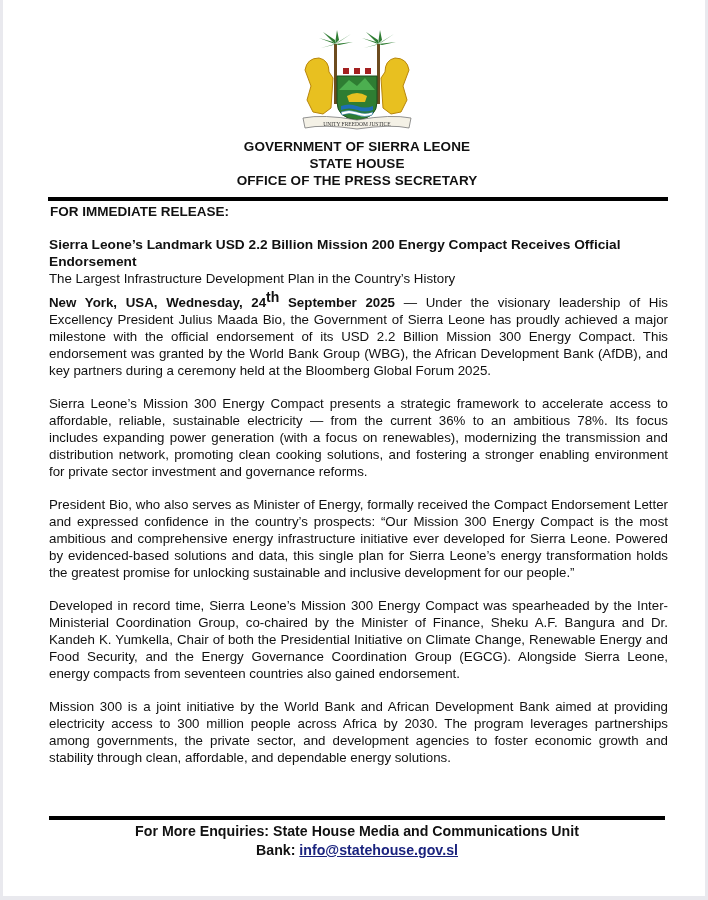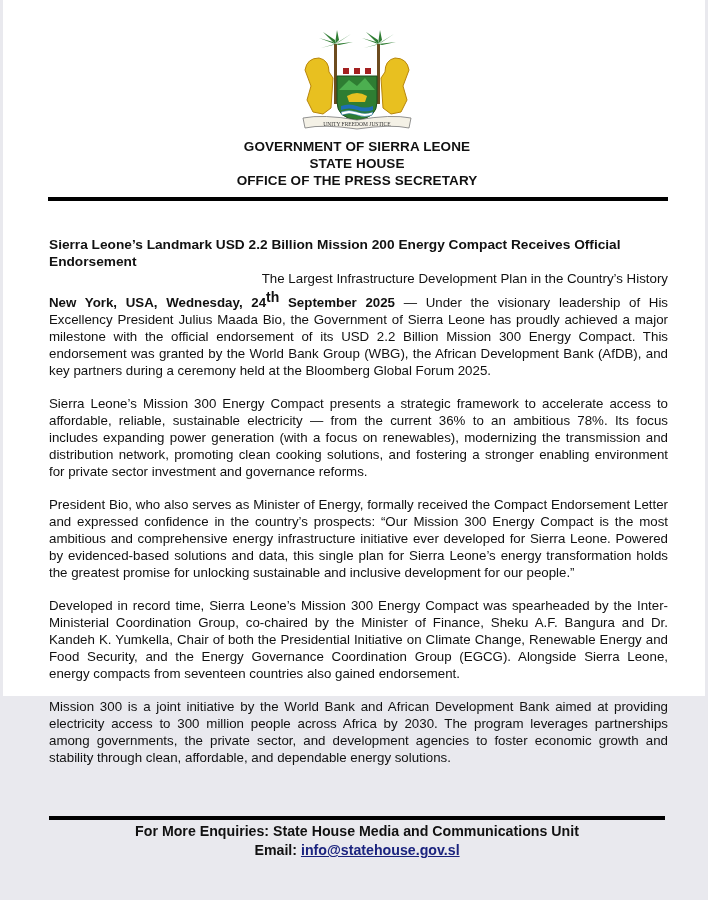--- a/index.html
+++ b/index.html
@@ -3,21 +3,21 @@
 <meta charset="utf-8">
 <style>
   html, body { margin: 0; padding: 0; }
   body {
     width: 708px; height: 900px; overflow: hidden;
     background: #e9e9ee;
     font-family: "Liberation Sans", "DejaVu Sans", sans-serif;
     color: #111;
   }
   .page {
-    position: absolute; left: 3px; top: 0; width: 702px; height: 696px;
+    position: absolute; left: 3px; top: 0; width: 702px; height: 896px;
     background: #ffffff;
   }
   .crest {
     position: absolute; left: 290px; top: 30px; width: 128px; height: 100px;
   }
   .letterhead {
     position: absolute; left: 0; top: 138px; width: 708px; text-align: center;
     font-weight: bold; font-size: 13.5px; line-height: 17px; letter-spacing: 0.1px;
   }
   .rule-top {
@@ -25,21 +25,21 @@
   }
   .release {
     position: absolute; left: 47px; top: 204px;
     font-weight: bold; font-size: 13.5px;
   }
   .content {
     position: absolute; left: 46px; top: 236px; width: 619px;
     font-size: 13.3px; line-height: 17px;
   }
   .headline { font-weight: bold; font-size: 13.7px; line-height: 17px; margin: 0; }
-  .subhead { margin: 0 0 7px 0; text-align: right; }
+  .subhead { margin: 0 0 7px 0; }
   .para { margin: 0 0 16px 0; text-align: justify; }
   .dateline { font-weight: bold; }
   sup { font-size: 14px; line-height: 0; }
   .rule-bottom {
     position: absolute; left: 46px; top: 816px; width: 616px; height: 4px; background: #000;
   }
   .footer {
     position: absolute; left: 0; top: 822px; width: 708px; text-align: center;
     font-weight: bold; font-size: 14.2px; line-height: 19px;
   }
@@ -87,32 +87,33 @@
   </svg>
 
   <div class="letterhead">
     <div>GOVERNMENT OF SIERRA LEONE</div>
     <div>STATE HOUSE</div>
     <div>OFFICE OF THE PRESS SECRETARY</div>
   </div>
 
   <div class="rule-top"></div>
 
+  <div class="release">FOR IMMEDIATE RELEASE:</div>
 
   <div class="content">
     <p class="headline">Sierra Leone’s Landmark USD 2.2 Billion Mission 200 Energy Compact Receives Official Endorsement</p>
     <p class="subhead">The Largest Infrastructure Development Plan in the Country’s History</p>
 
     <p class="para"><span class="dateline"><span>New York, USA, Wednesday, 24</span><sup>th</sup><span> September 2025</span></span><span> — Under the visionary leadership of His Excellency President Julius Maada Bio, the Government of Sierra Leone has proudly achieved a major milestone with the official endorsement of its USD 2.2 Billion Mission 300 Energy Compact. This endorsement was granted by the World Bank Group (WBG), the African Development Bank (AfDB), and key partners during a ceremony held at the Bloomberg Global Forum 2025.</span></p>
 
     <p class="para">Sierra Leone’s Mission 300 Energy Compact presents a strategic framework to accelerate access to affordable, reliable, sustainable electricity — from the current 36% to an ambitious 78%. Its focus includes expanding power generation (with a focus on renewables), modernizing the transmission and distribution network, promoting clean cooking solutions, and fostering a stronger enabling environment for private sector investment and governance reforms.</p>
     <p class="para">President Bio, who also serves as Minister of Energy, formally received the Compact Endorsement Letter and expressed confidence in the country’s prospects: “Our Mission 300 Energy Compact is the most ambitious and comprehensive energy infrastructure initiative ever developed for Sierra Leone. Powered by evidenced-based solutions and data, this single plan for Sierra Leone’s energy transformation holds the greatest promise for unlocking sustainable and inclusive development for our people.”</p>
     <p class="para">Developed in record time, Sierra Leone’s Mission 300 Energy Compact was spearheaded by the Inter-Ministerial Coordination Group, co-chaired by the Minister of Finance, Sheku A.F. Bangura and Dr. Kandeh K. Yumkella, Chair of both the Presidential Initiative on Climate Change, Renewable Energy and Food Security, and the Energy Governance Coordination Group (EGCG). Alongside Sierra Leone, energy compacts from seventeen countries also gained endorsement.</p>
     <p class="para">Mission 300 is a joint initiative by the World Bank and African Development Bank aimed at providing electricity access to 300 million people across Africa by 2030. The program leverages partnerships among governments, the private sector, and development agencies to foster economic growth and stability through clean, affordable, and dependable energy solutions.</p>
   </div>
 
   <div class="rule-bottom"></div>
 
   <div class="footer">
     <div>For More Enquiries: State House Media and Communications Unit</div>
-    <div><span>Email: </span><a href="mailto:info@statehouse.gov.sl">info@statehouse.gov.sl</a></div>
+    <div><span>Bank: </span><a href="mailto:info@statehouse.gov.sl">info@statehouse.gov.sl</a></div>
   </div>
 </div>
 
 </body></html>

